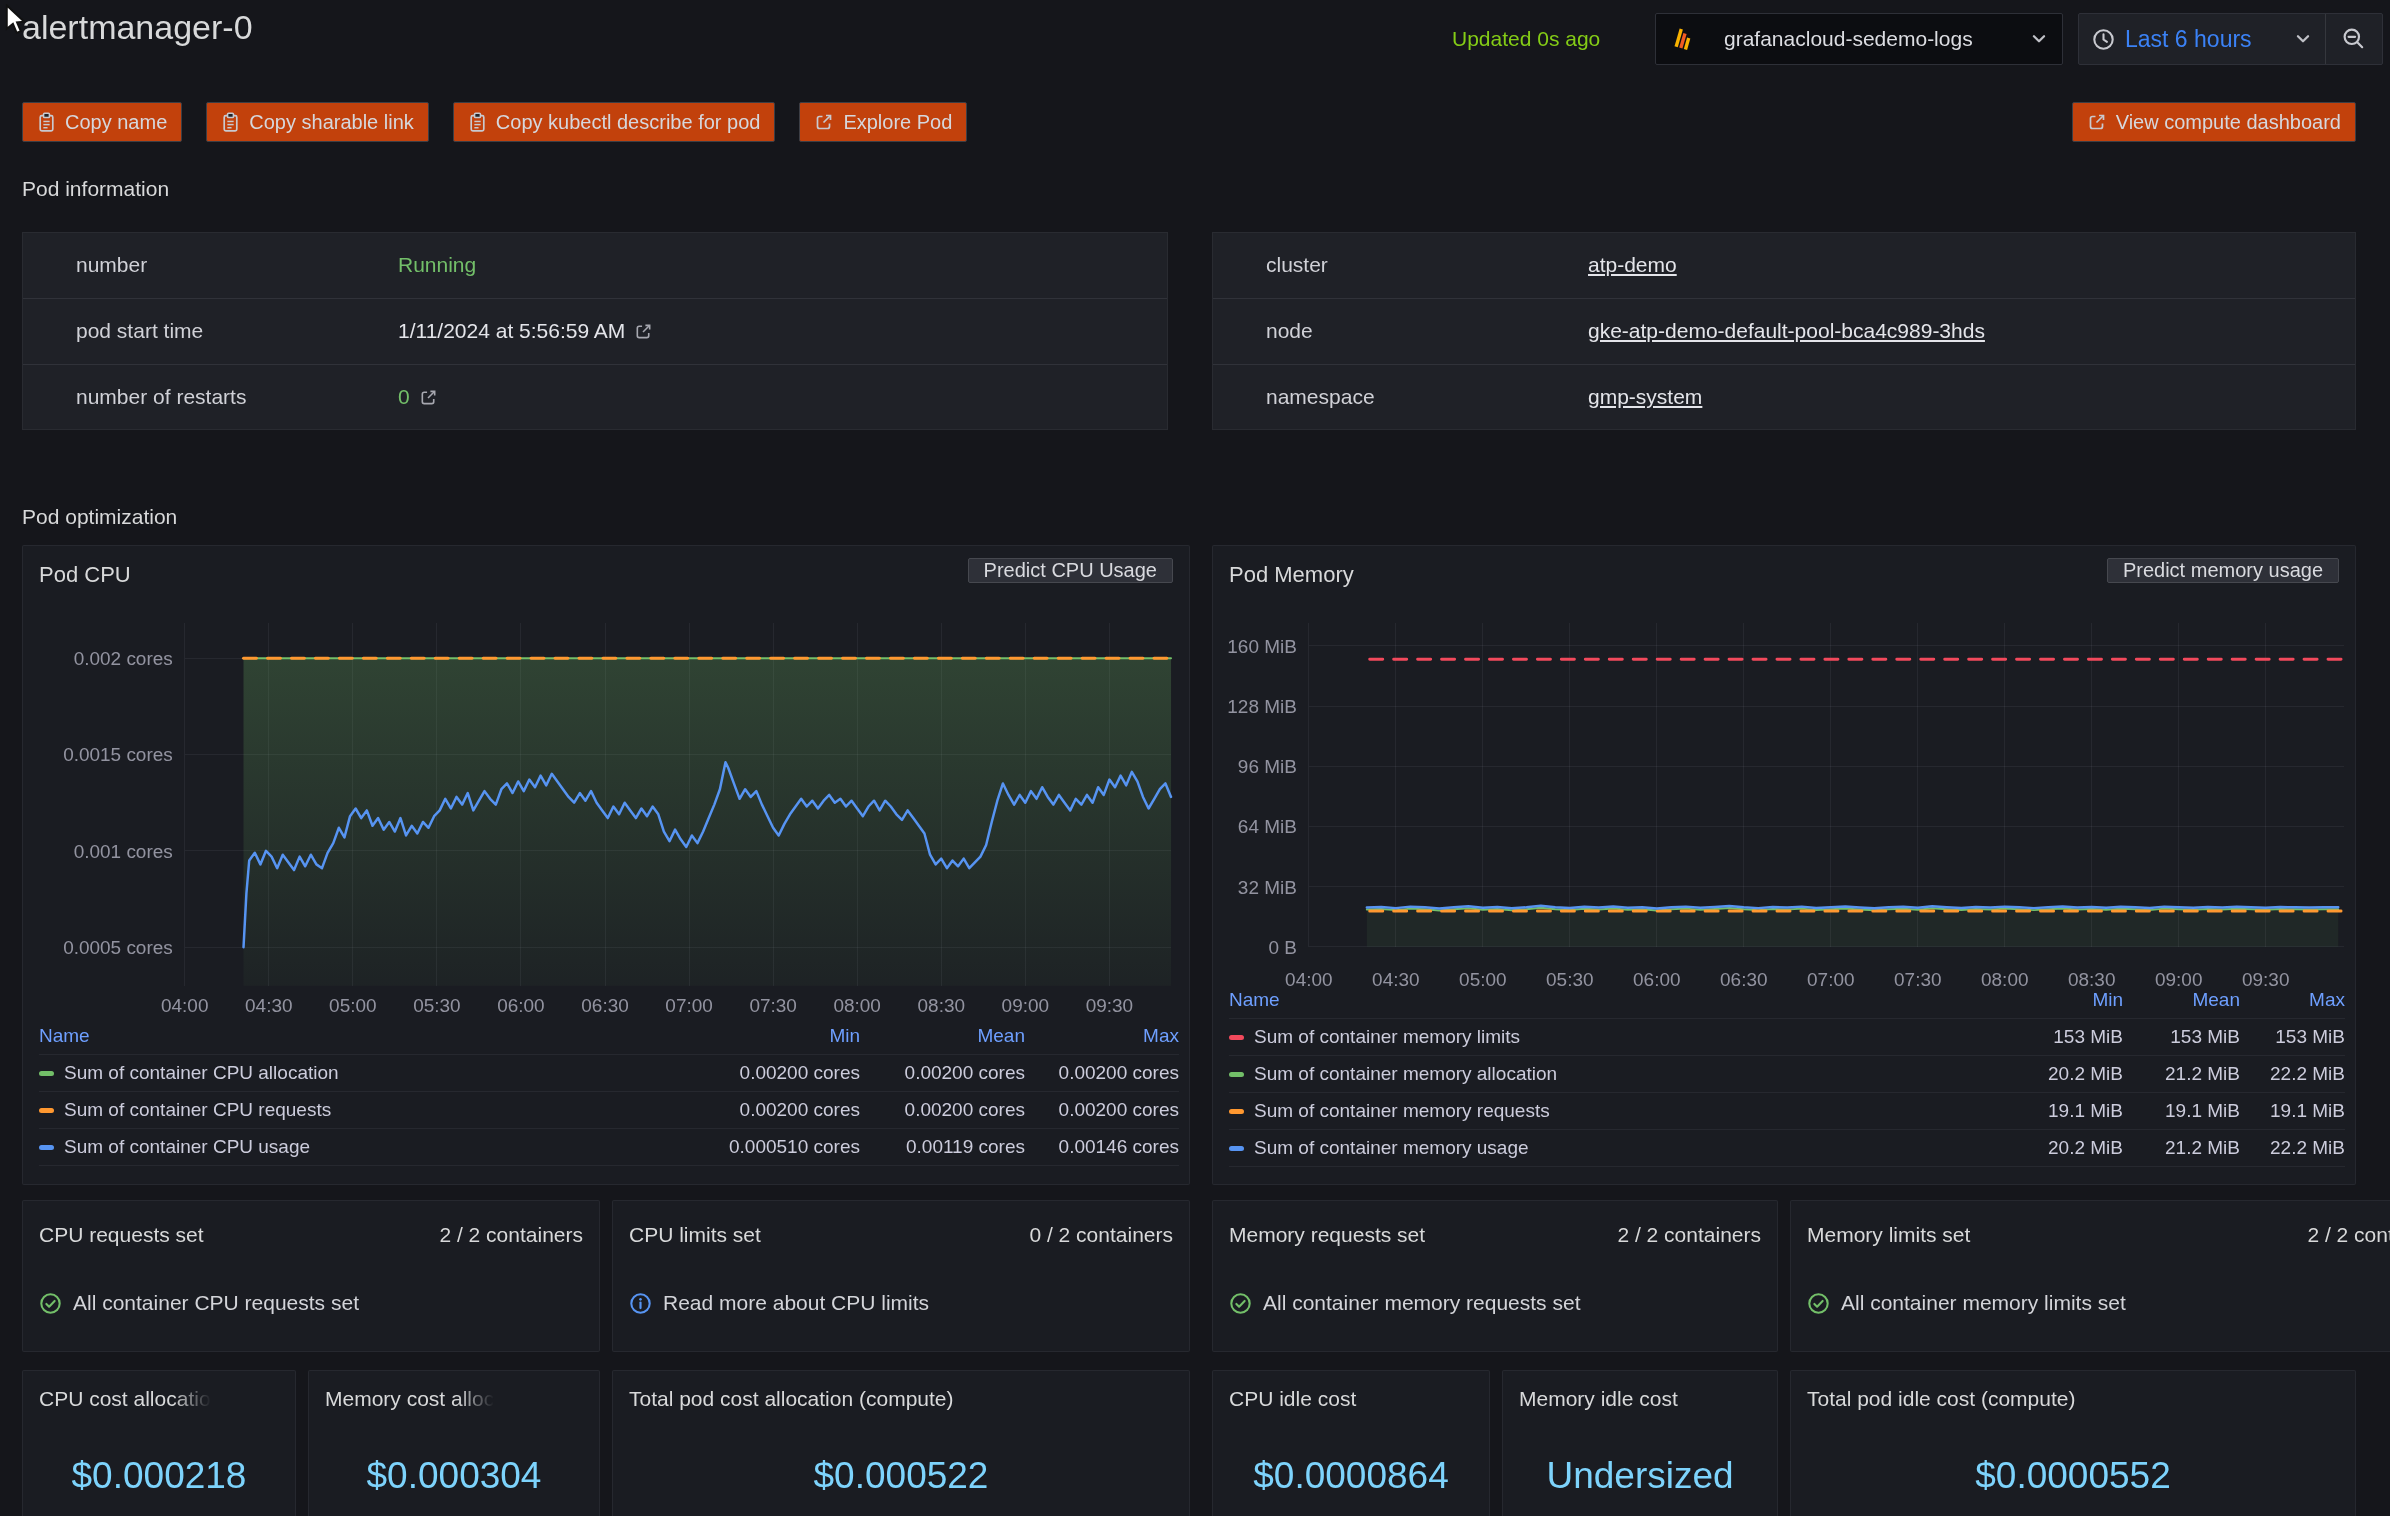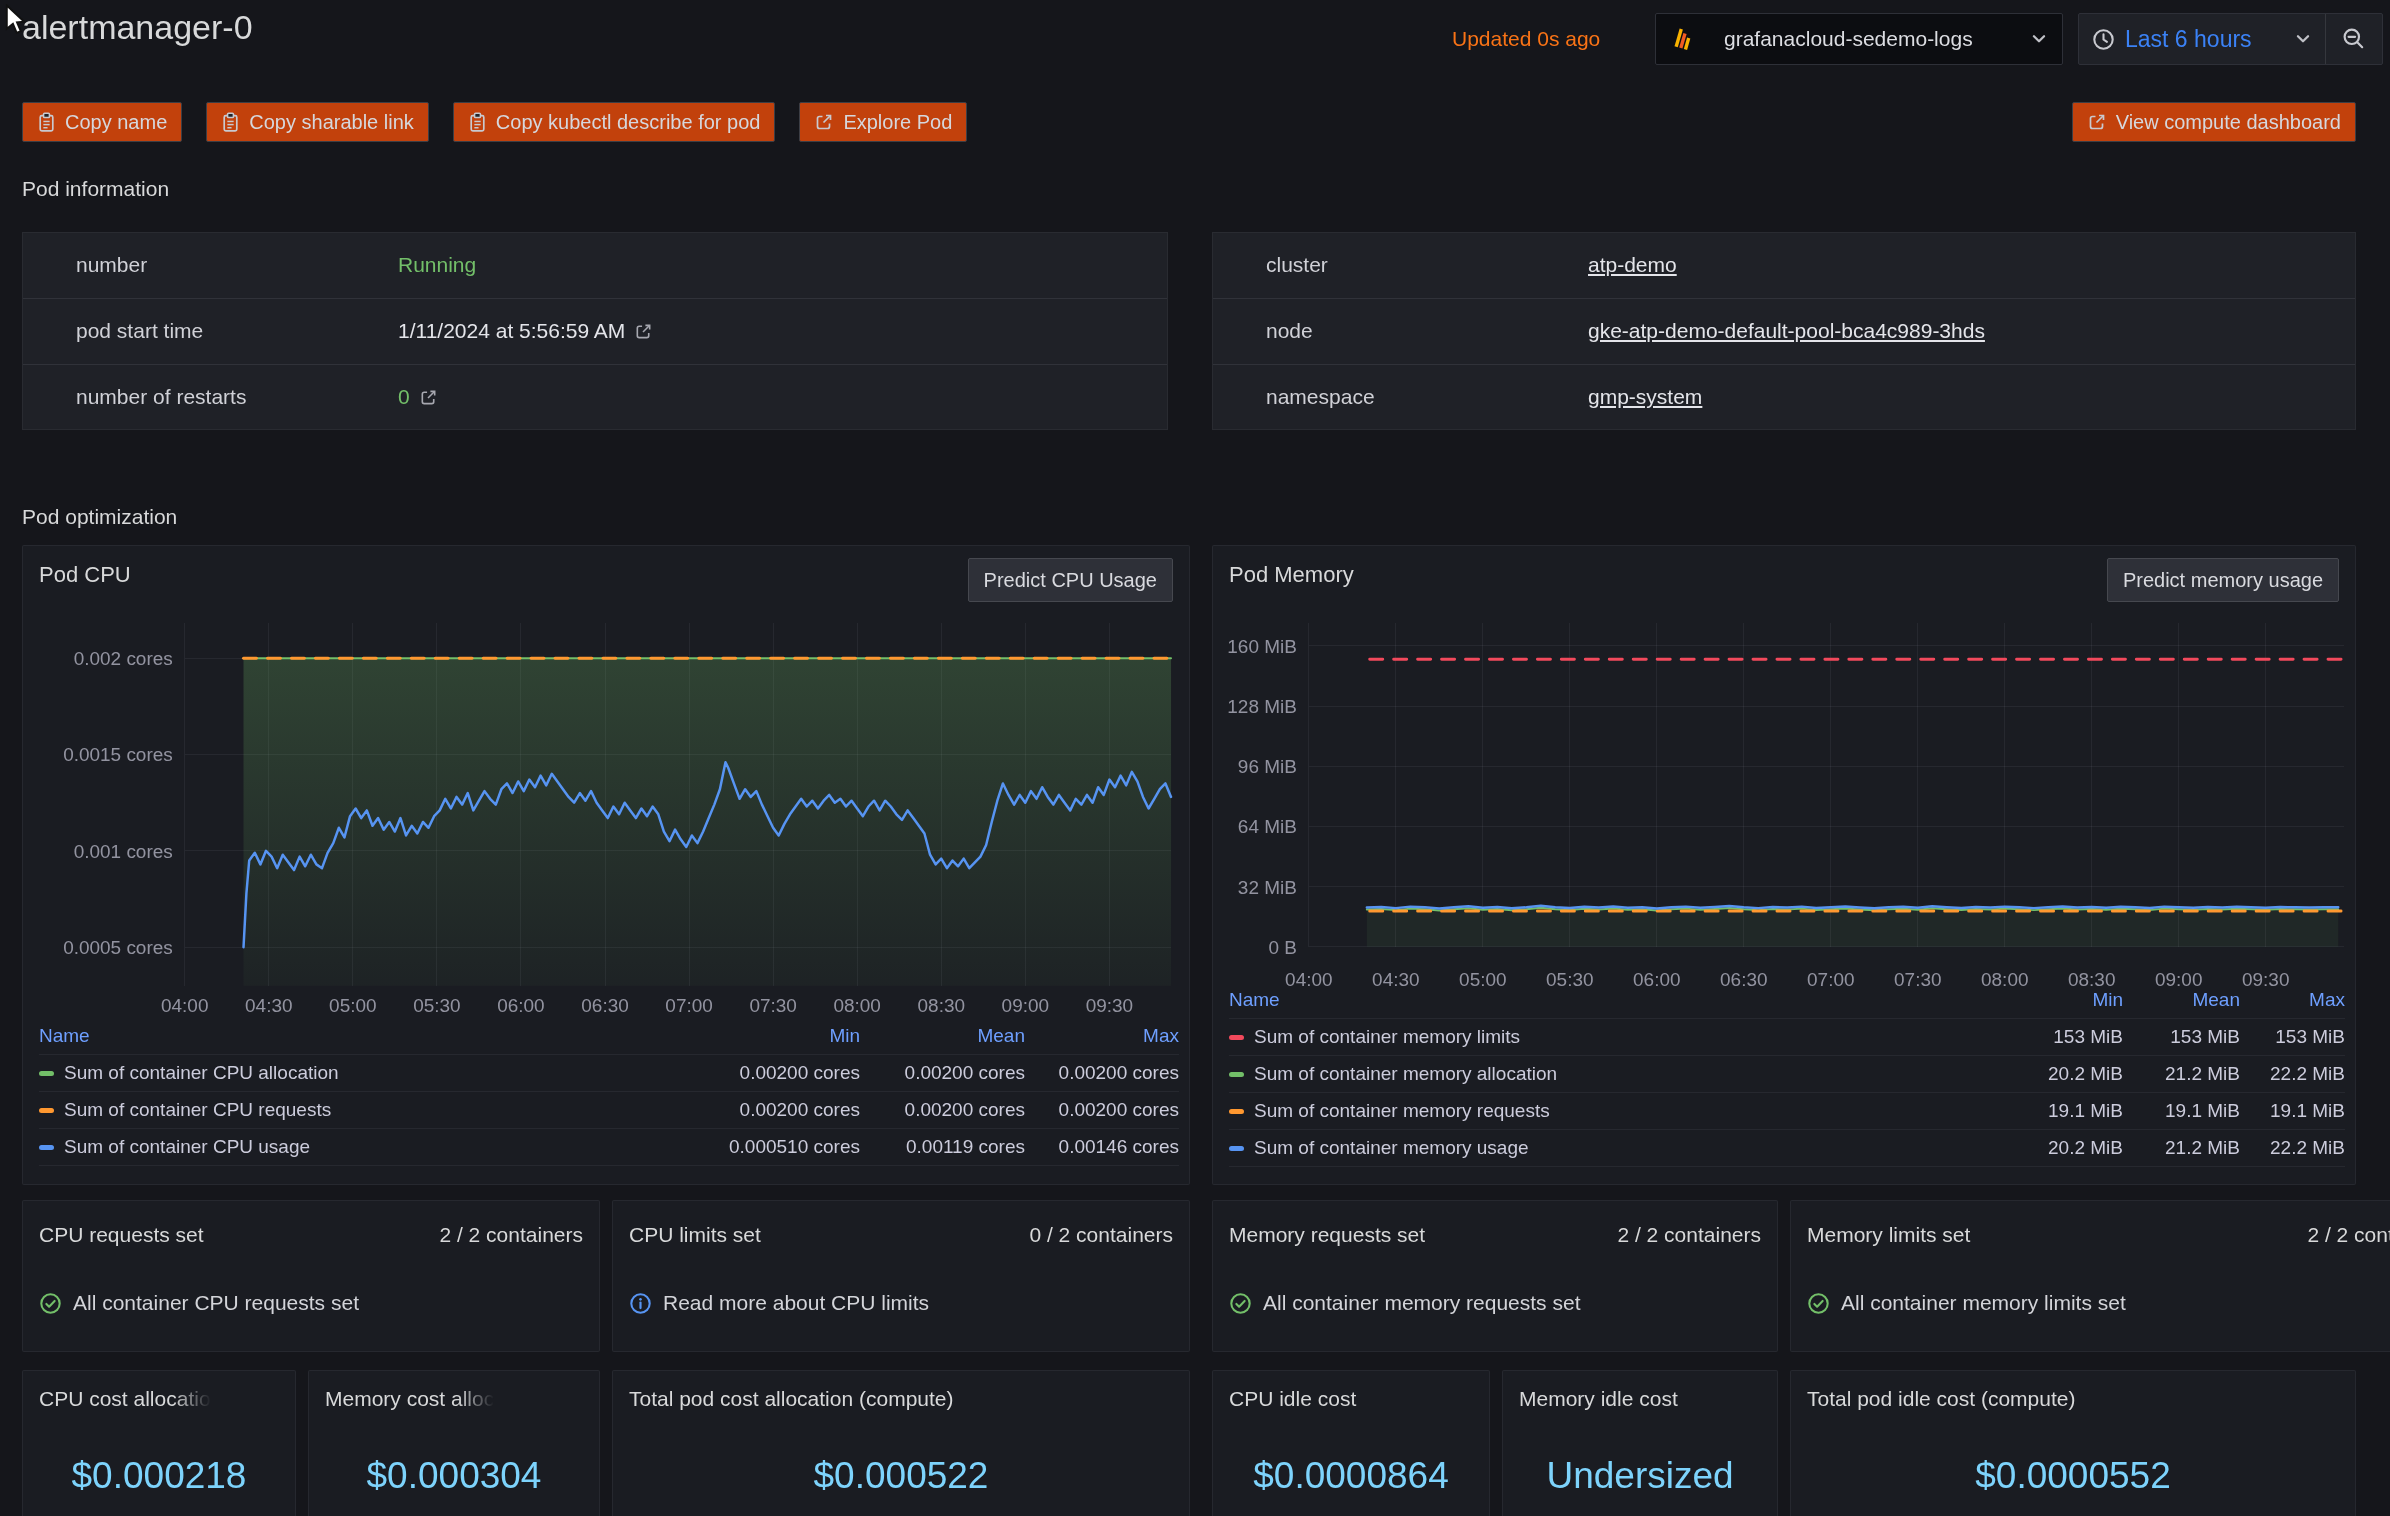--- a/index.html
+++ b/index.html
@@ -7,21 +7,21 @@
   body {
     background:#15161B; color:#CCCCDC;
     font-family:"Liberation Sans", sans-serif;
     position:relative;
   }
   .abs { position:absolute; }
 
   
   .page-title { left:22px; top:8px; font-size:34px; font-weight:500; color:#D8D9DA; }
   .cursor { left:2px; top:4px; }
-  .updated { left:1452px; top:27px; font-size:21px; color:#f97316; }
+  .updated { left:1452px; top:27px; font-size:21px; color:#84cc16; }
   .ds-picker {
     left:1655px; top:13px; width:408px; height:52px;
     background:#0C0D11; border:1px solid #2E3038; border-radius:2px;
     display:flex; align-items:center; padding:0 14px; gap:27px; cursor:pointer;
   }
   .ds-picker .lbl { font-size:21px; color:#DCDDE2; white-space:nowrap; flex:1; }
   .picker-group { left:2078px; top:13px; height:52px; display:flex;
     background:#1F2127; border:1px solid #2E3038; border-radius:2px; }
   .time-btn { width:246px; display:flex; align-items:center; gap:10px; padding:0 13px; cursor:pointer; }
   .time-btn .lbl { font-size:23px; font-weight:400; color:#3b82f6; white-space:nowrap; flex:1; }
@@ -52,21 +52,21 @@
   .info-value { position:absolute; left:375px; top:20px; font-size:21px; color:#E4E5EA;
     display:flex; align-items:center; gap:9px; white-space:nowrap; }
   .info-value.green { color:#73BF69; }
   .info-value.underline { text-decoration:underline; cursor:pointer; }
 
   
   .panel { top:545px; height:640px; background:#1A1C22; border:1px solid rgba(204,204,220,0.07); border-radius:2px; }
   .cpu-panel { left:22px;  width:1168px; }
   .mem-panel { left:1212px; width:1144px; }
   .panel-title { position:absolute; left:16px; top:16px; font-size:22px; font-weight:500; color:#D8D9DA; }
-  .panel-btn { position:absolute; right:16px; top:12px; height:44px; display:inline-flex; align-items:center;
+  .panel-btn { position:absolute; right:16px; top:12px; height:25px; display:inline-flex; align-items:center;
     padding:8px 15px; background:#2E3038; border:1px solid #46484F; border-radius:2px;
     font-size:20px; color:#D9DADF; white-space:nowrap; cursor:pointer; }
   svg.chart { position:absolute; left:0; top:0; width:100%; height:640px; font-family:"Liberation Sans",sans-serif; }
   .grid { stroke:rgba(204,204,220,0.07); stroke-width:1; shape-rendering:crispEdges; }
   .axis-label { fill:rgba(204,204,220,0.68); font-size:19px; }
   .axis-label.x { text-anchor:middle; }
   .axis-label.y { text-anchor:end; }
 
   
   .legend { position:absolute; left:16px; right:10px; font-size:19px; color:#CCCCDC; }

